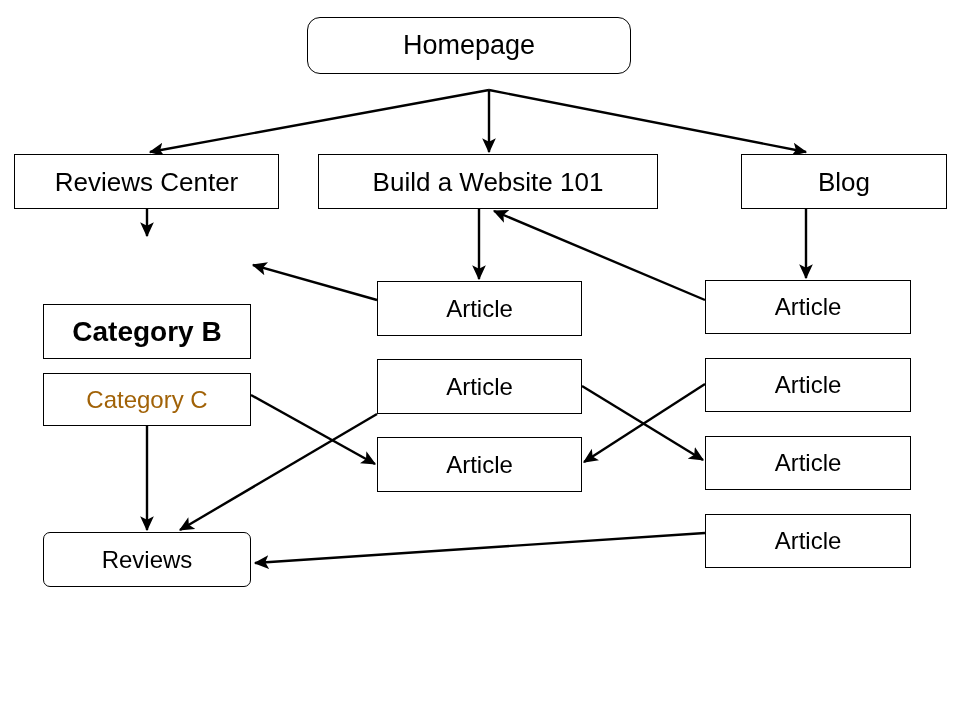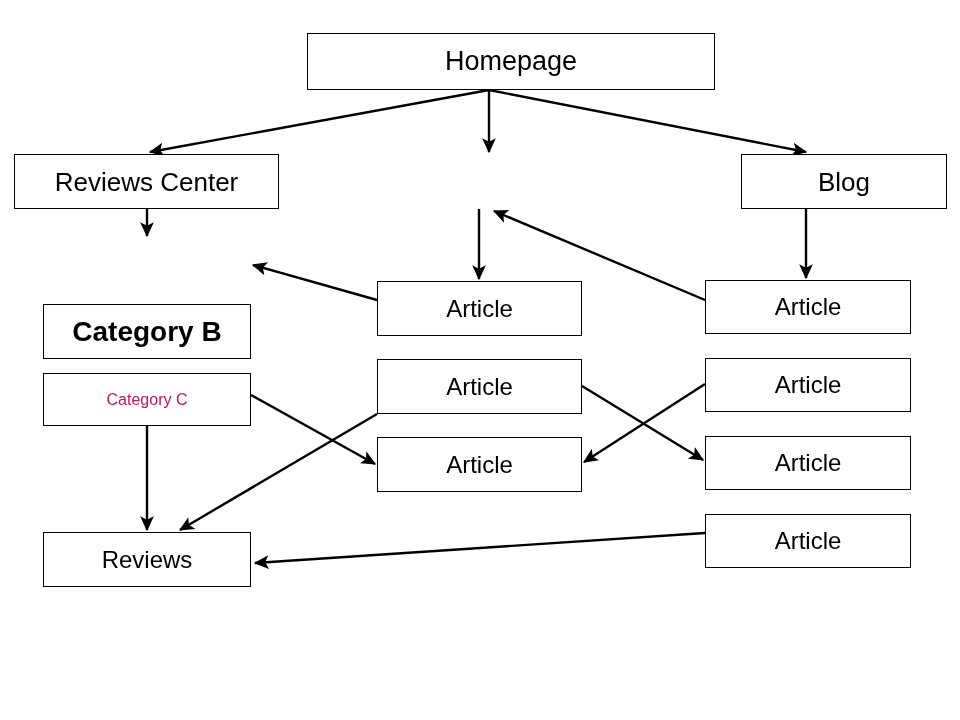--- a/index.html
+++ b/index.html
@@ -60,36 +60,39 @@
       <line x1="806" y1="209" x2="806" y2="278" stroke="#000000" stroke-width="2.4" marker-end="url(#arrowhead)"></line>
       <line x1="377" y1="300" x2="253" y2="265" stroke="#000000" stroke-width="2.4" marker-end="url(#arrowhead)"></line>
       <line x1="705" y1="300" x2="494" y2="211" stroke="#000000" stroke-width="2.4" marker-end="url(#arrowhead)"></line>
       <line x1="251" y1="395" x2="375" y2="464" stroke="#000000" stroke-width="2.4" marker-end="url(#arrowhead)"></line>
       <line x1="582" y1="386" x2="703" y2="460" stroke="#000000" stroke-width="2.4" marker-end="url(#arrowhead)"></line>
       <line x1="705" y1="384" x2="584" y2="462" stroke="#000000" stroke-width="2.4" marker-end="url(#arrowhead)"></line>
       <line x1="147" y1="426" x2="147" y2="530" stroke="#000000" stroke-width="2.4" marker-end="url(#arrowhead)"></line>
       <line x1="377" y1="414" x2="180" y2="530" stroke="#000000" stroke-width="2.4" marker-end="url(#arrowhead)"></line>
       <line x1="705" y1="533" x2="255" y2="563" stroke="#000000" stroke-width="2.4" marker-end="url(#arrowhead)"></line>
     </svg>
-<div class="node" style="left: 307px; top: 33px; width: 408px; height: 57px; border-color: rgb(0, 0, 0);">
+<div class="node" style="left: 307px; top: 17px; width: 324px; height: 57px; border-color: rgb(0, 0, 0); border-radius: 13px;">
       <span class="node-label" style="font-size: 27px; color: rgb(0, 0, 0);">Homepage</span>
     </div>
     <div class="node" style="left: 14px; top: 154px; width: 265px; height: 55px; border-color: rgb(0, 0, 0);">
       <span class="node-label" style="font-size: 26px; color: rgb(0, 0, 0);">Reviews Center</span>
+    </div>
+    <div class="node" style="left: 318px; top: 154px; width: 340px; height: 55px; border-color: rgb(0, 0, 0);">
+      <span class="node-label" style="font-size: 26px; color: rgb(0, 0, 0);">Build a Website 101</span>
     </div>
     <div class="node" style="left: 705px; top: 154px; width: 206px; height: 55px; border-color: rgb(0, 0, 0); margin-left: 36px;">
       <span class="node-label" style="font-size: 26px; color: rgb(0, 0, 0);">Blog</span>
     </div>
     <div class="node" style="left: 43px; top: 304px; width: 208px; height: 55px; border-color: rgb(0, 0, 0);">
       <span class="node-label" style="font-size: 28px; color: rgb(0, 0, 0); font-weight: bold;">Category B</span>
     </div>
     <div class="node" style="left: 43px; top: 373px; width: 208px; height: 53px; border-color: rgb(0, 0, 0);">
-      <span class="node-label" style="font-size: 16px; color: #be185d;">Category C</span>
+      <span class="node-label" style="font-size: 24px; color: #a16207;">Category C</span>
     </div>
-    <div class="node" style="left: 43px; top: 532px; width: 208px; height: 55px; border-color: rgb(0, 0, 0);">
+    <div class="node" style="left: 43px; top: 532px; width: 208px; height: 55px; border-color: rgb(0, 0, 0); border-radius: 7px;">
       <span class="node-label" style="font-size: 24px; color: rgb(0, 0, 0);">Reviews</span>
     </div>
     <div class="node" style="left: 377px; top: 281px; width: 205px; height: 55px; border-color: rgb(0, 0, 0);">
       <span class="node-label" style="font-size: 24px; color: rgb(0, 0, 0);">Article</span>
     </div>
     <div class="node" style="left: 377px; top: 359px; width: 205px; height: 55px; border-color: rgb(0, 0, 0);">
       <span class="node-label" style="font-size: 24px; color: rgb(0, 0, 0);">Article</span>
     </div>
     <div class="node" style="left: 377px; top: 437px; width: 205px; height: 55px; border-color: rgb(0, 0, 0);">
       <span class="node-label" style="font-size: 24px; color: rgb(0, 0, 0);">Article</span>

